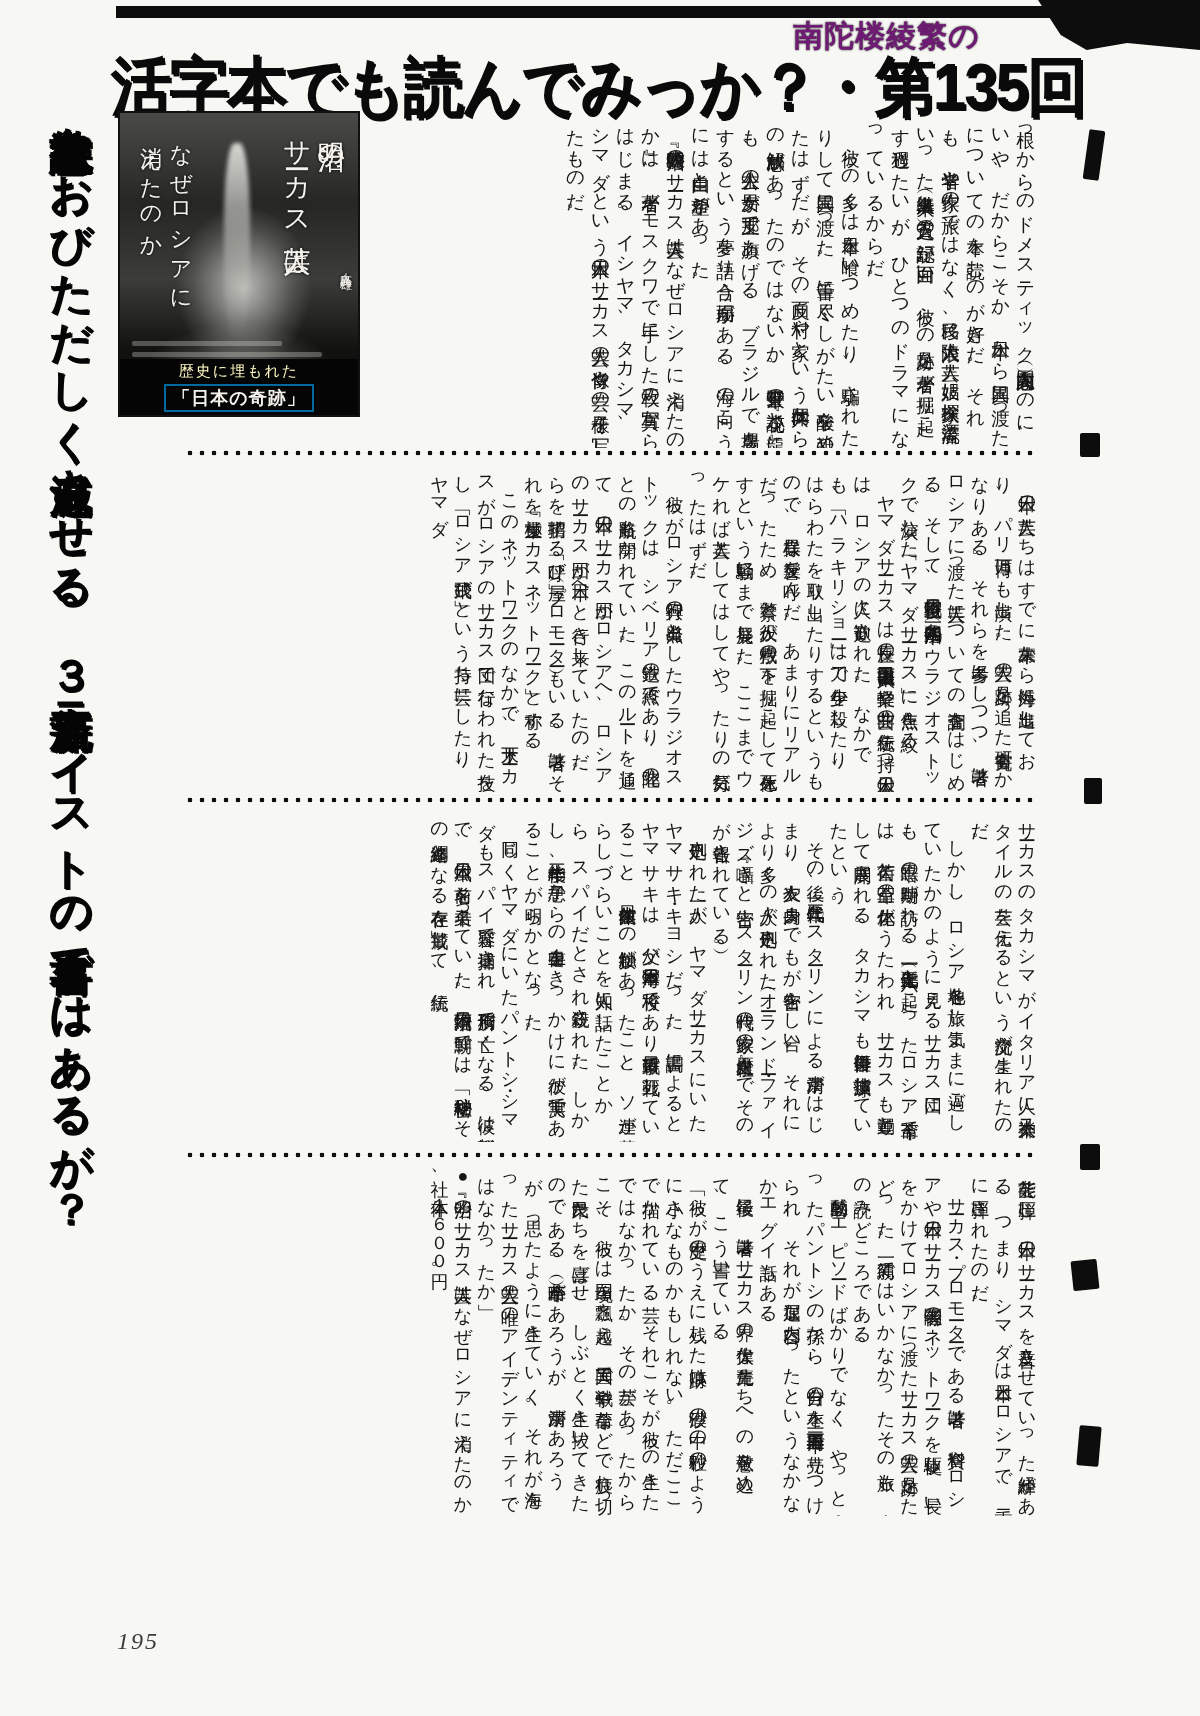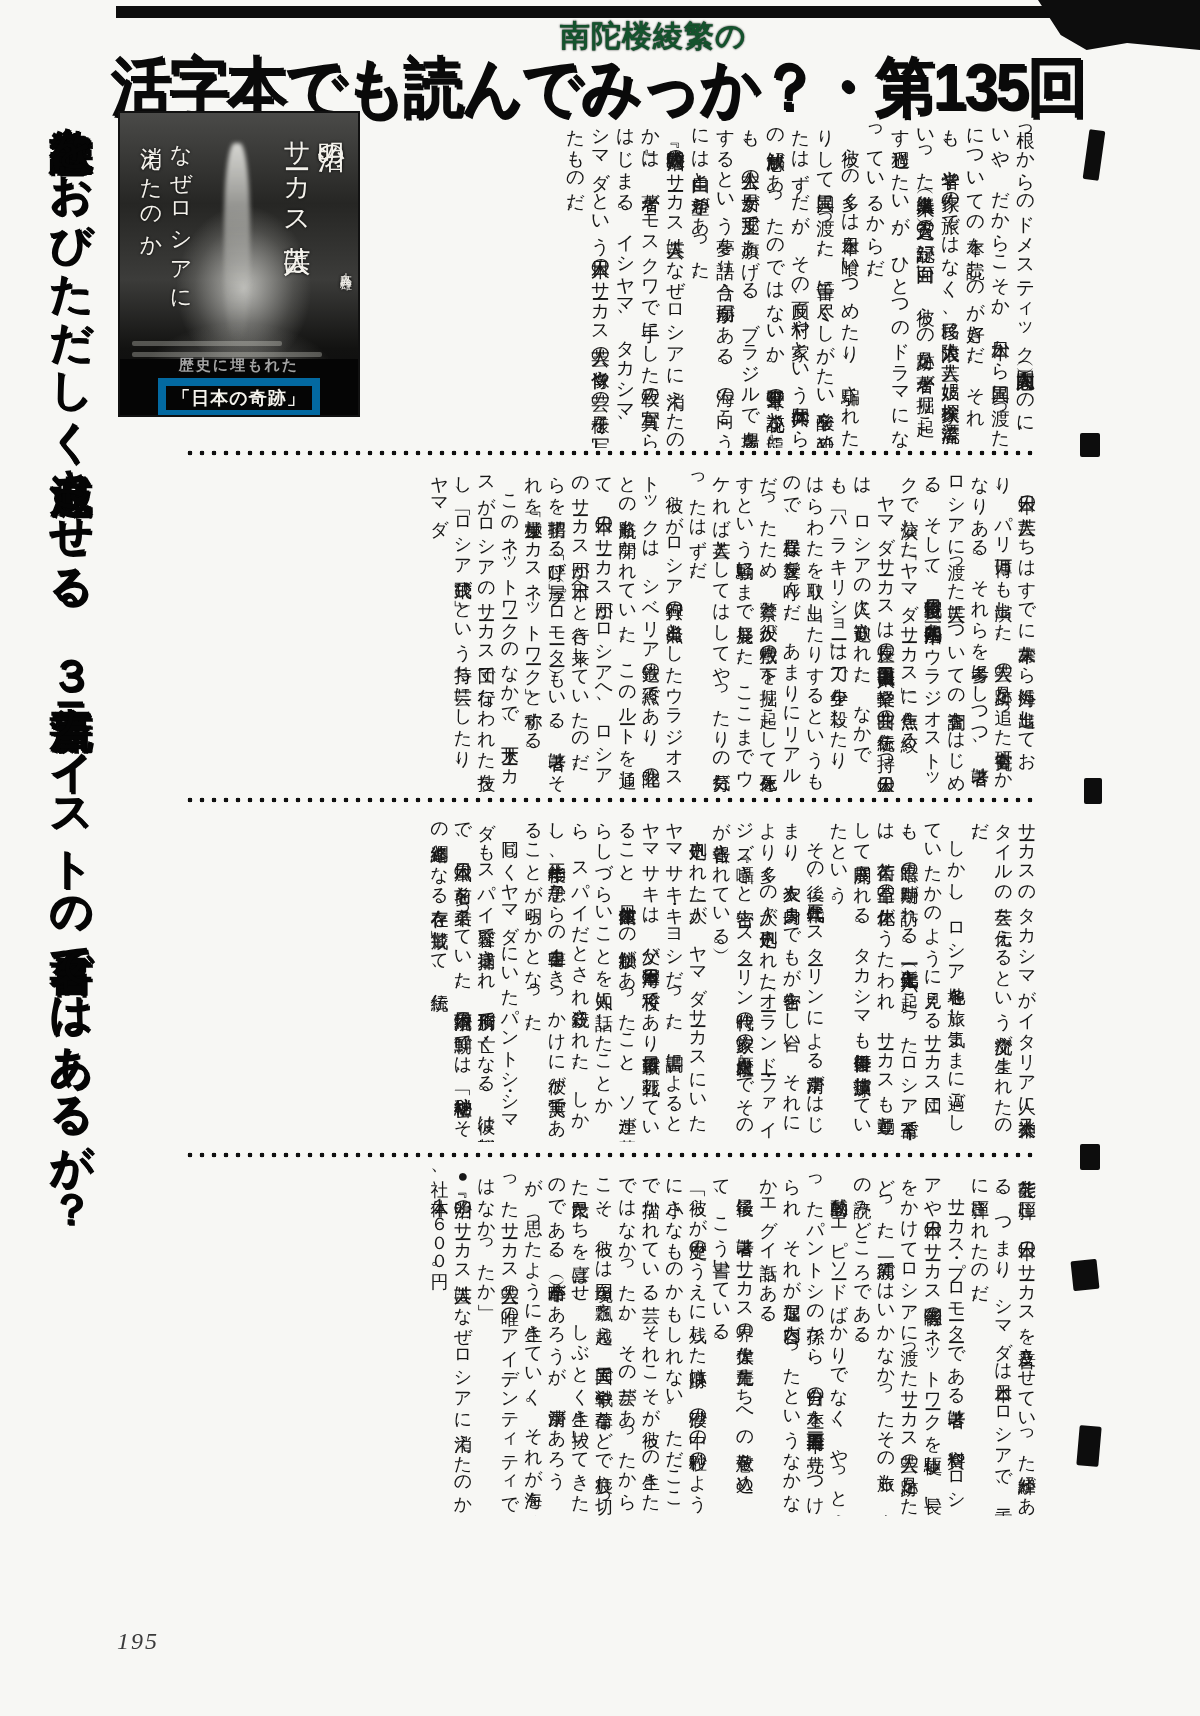--- a/index.html
+++ b/index.html
@@ -13,23 +13,23 @@
   .abs{position:absolute;}
 
   
   .top-bar{left:116px;top:6px;width:968px;height:12px;background:#0d0d0d;}
   .corner-tear{left:1038px;top:0;width:162px;height:50px;background:#0d0d0d;
     clip-path:polygon(0 0,100% 0,100% 100%,55% 86%,30% 100%,14% 70%);}
   .edge-mark{background:#0d0d0d;border-radius:2px;}
 
   
   .kicker{
-    left:560px;top:16px;width:420px;text-align:left;
+    left:560px;top:16px;width:420px;text-align:right;
     font-size:30px;font-weight:900;letter-spacing:1px;
-    color:#14532d;
+    color:#701a75;
     text-shadow:0 0 2px #0a0a0a;
     white-space:nowrap;
   }
   .big-title{
     left:108px;top:44px;width:980px;text-align:center;
     font-size:60px;font-weight:900;letter-spacing:-2px;
     color:#0a0a0a;white-space:nowrap;
     transform:scaleY(1.08);transform-origin:top;
     text-shadow:2px 2px 0 #0a0a0a;
   }
@@ -55,23 +55,23 @@
     text-shadow:0 0 3px rgba(0,0,0,.9);
   }
   .cover-title-main{right:10px;top:8px;font-size:27px;letter-spacing:3px;line-height:34px;}
   .cover-title-sub{left:16px;top:16px;font-size:22px;letter-spacing:4px;line-height:30px;}
   .cover-author{right:4px;top:150px;font-size:12px;letter-spacing:2px;}
   .caption-line{background:rgba(235,235,225,.30);height:5px;border-radius:2px;}
   .cover-band{
     left:0;bottom:0;width:238px;height:56px;background:#050505;
     display:flex;flex-direction:column;align-items:center;justify-content:center;gap:3px;
   }
-  .band-l1{color:#a3a3a3;font-size:15px;font-weight:700;letter-spacing:2px;}
+  .band-l1{color:#fef9c3;font-size:15px;font-weight:400;letter-spacing:2px;}
   .band-l2{color:#f4f2ec;font-size:18px;font-weight:900;letter-spacing:1px;
-    border:8px solid #0369a1;padding:0 6px;line-height:24px;}
+    border:2px solid #0369a1;padding:0 6px;line-height:24px;}
 
   
   .headline{
     left:22px;top:96px;height:1424px;width:100px;
     writing-mode:vertical-rl;
     font-size:43px;font-weight:900;letter-spacing:0px;
     color:#050505;line-height:100px;
     text-shadow:1.5px 1.5px 0 #050505;
   }
 

